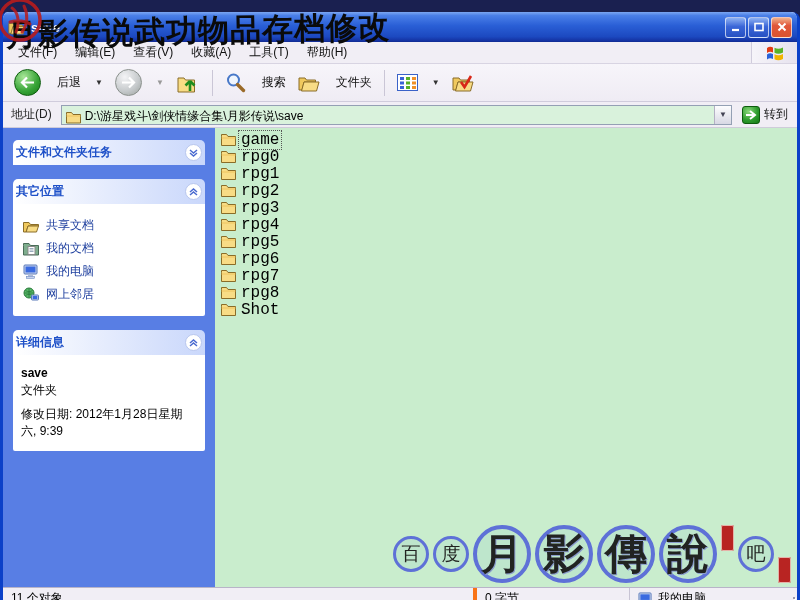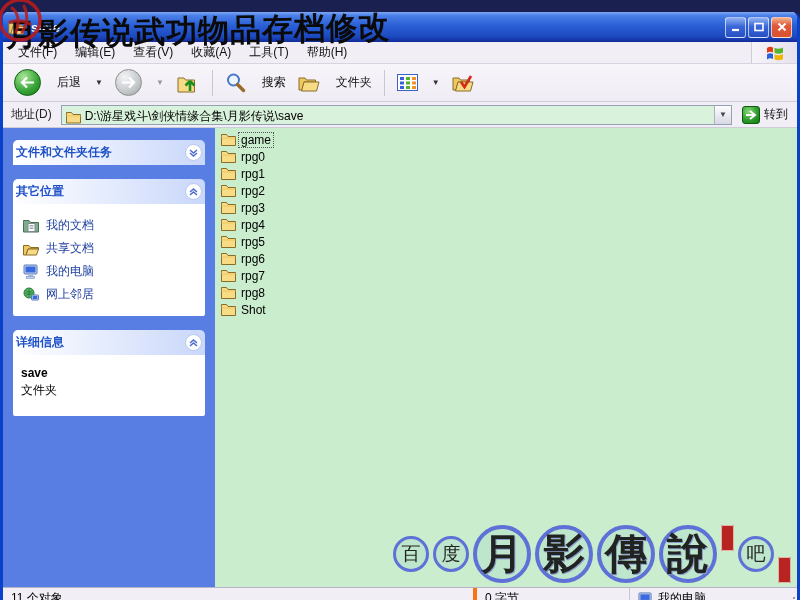--- a/index.html
+++ b/index.html
@@ -70,21 +70,21 @@
   .chev { width: 17px; height: 17px; border-radius: 50%; background: #fff; border: 1px solid #b8c6ee;
     display: flex; align-items: center; justify-content: center; }
   .panel-body { background: #fff; padding: 10px 8px; border-radius: 0 0 2px 2px; }
   .op-item { display: flex; align-items: center; gap: 7px; padding: 3px 2px; cursor: pointer; }
   .op-label { font-size: 12px; color: var(--link_text); }
   .details-body { font-size: 12px; color: #000; line-height: 1.45; }
   .details-name { font-weight: bold; }
 
   .main { flex: 1; background: var(--content_green); position: relative; padding: 3px 0 0 5px; overflow: hidden; }
   .file-row { display: flex; align-items: center; gap: 3px; height: 17px; width: fit-content; padding-left: 1px; }
-  .file-label { font-size: 12px; font-family: Liberation Sans, sans-serif; color: #000; padding: 0 2px; }
+  .file-label { font-size: 16px; font-family: Liberation Mono, monospace; color: #000; padding: 0 2px; }
   .file-row.focused .file-label { outline: 1px dotted #555; }
 
   
   .watermark { position: absolute; right: 6px; bottom: 4px; display: flex; align-items: center;
     gap: 4px; opacity: 0.96; }
   .wm-circle { border-radius: 50%; display: flex; align-items: center; justify-content: center;
     font-family: "DejaVu Serif", serif; color: #1b1b1b; background: rgba(170,215,200,0.35); }
   .wm-circle.small { width: 36px; height: 36px; border: 3px solid var(--watermark_blue); font-size: 19px; }
   .wm-circle.big { width: 58px; height: 58px; border: 4px solid var(--watermark_blue);
     font-size: 42px; font-weight: bold; text-shadow: 1px 1px 0 #8899cc; }
@@ -288,35 +288,35 @@
           <span class="chev">
             <svg width="9" height="8">
                 <path d="M1 4 L4.5 1 L8 4 M1 7 L4.5 4 L8 7" stroke="#4a6ad0" fill="none" stroke-width="1.5"></path>
               </svg>
           </span>
         </div>
         <div class="panel-body">
           <div class="op-item">
             <span class="icon">
               <svg width="16" height="14" viewBox="0 0 16 14">
+                  <path d="M0.5 3.5 h5.5 l1.5 2 h8 v1.5 H5 l-1.8 6 H0.5 z" fill="#f0c95e" stroke="#8a6d28"></path>
+                  <path d="M5 7 h10.5 l-2 6 H3.2 z" fill="#f8dc85" stroke="#8a6d28"></path>
+                </svg>
+            </span>
+            <span class="op-label">共享文档</span>
+          </div>
+          <div class="op-item">
+            <span class="icon">
+              <svg width="16" height="14" viewBox="0 0 16 14">
                   <path d="M0.5 3.5 V13 H15.5 V3.5 H7.5 L6 1.5 H0.5 z" fill="#7fae8e" stroke="#4a6d58"></path>
                   <rect x="5" y="4.5" width="7" height="8" fill="#fff" stroke="#888"></rect>
                   <path d="M6.5 6.5 h4 M6.5 8 h4 M6.5 9.5 h4" stroke="#9ab"></path>
                 </svg>
             </span>
             <span class="op-label">我的文档</span>
-          </div>
-          <div class="op-item">
-            <span class="icon">
-              <svg width="16" height="14" viewBox="0 0 16 14">
-                  <path d="M0.5 3.5 h5.5 l1.5 2 h8 v1.5 H5 l-1.8 6 H0.5 z" fill="#f0c95e" stroke="#8a6d28"></path>
-                  <path d="M5 7 h10.5 l-2 6 H3.2 z" fill="#f8dc85" stroke="#8a6d28"></path>
-                </svg>
-            </span>
-            <span class="op-label">共享文档</span>
           </div>
           <div class="op-item">
             <span class="icon">
               <svg width="16" height="15" viewBox="0 0 16 15">
                   <rect x="1" y="1" width="13" height="9" rx="1" fill="#c8d4ee" stroke="#5878b8"></rect>
                   <rect x="2.5" y="2.5" width="10" height="6" fill="#3a6ae0"></rect>
                   <rect x="5" y="10.5" width="5" height="2" fill="#b0bcd8"></rect>
                   <rect x="3.5" y="12.5" width="8" height="1.8" fill="#c8d4ee" stroke="#5878b8" stroke-width="0.5"></rect>
                 </svg>
             </span>
@@ -342,20 +342,21 @@
           <span class="chev">
             <svg width="9" height="8">
                 <path d="M1 4 L4.5 1 L8 4 M1 7 L4.5 4 L8 7" stroke="#4a6ad0" fill="none" stroke-width="1.5"></path>
               </svg>
           </span>
         </div>
         <div class="panel-body details-body">
           <div class="details-name">save</div>
           <div>文件夹</div>
           <div style="height:6px"></div>
+          <div>修改日期: 2012年1月28日星期六, 9:39</div>
         </div>
       </div>
     </div>
 
     <div class="main">
       <div class="file-list">
 
           <div class="file-row focused">
             <span class="icon">
               <svg width="15" height="13" viewBox="0 0 15 13">

